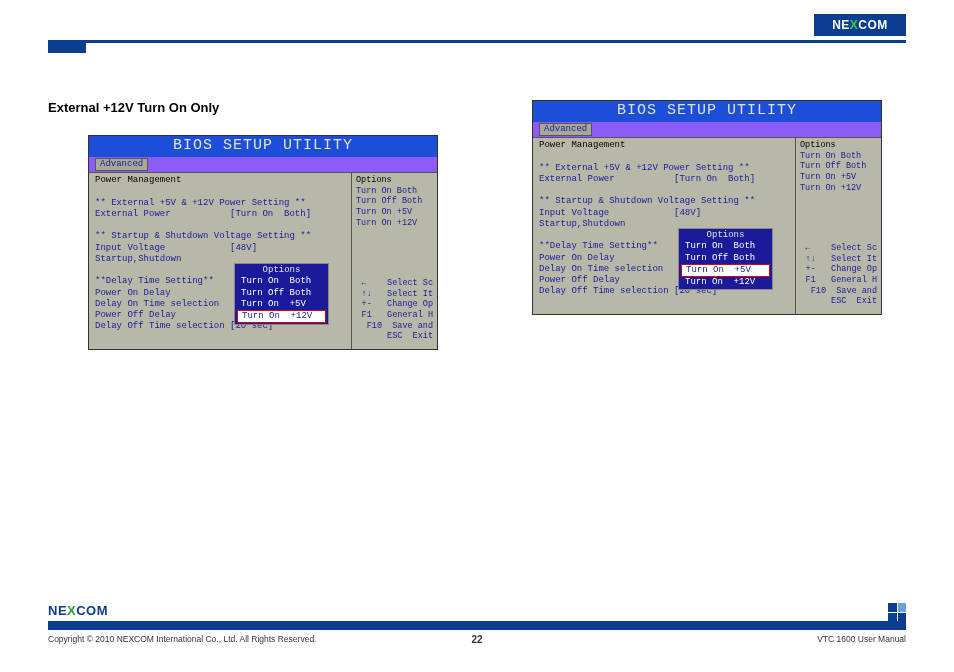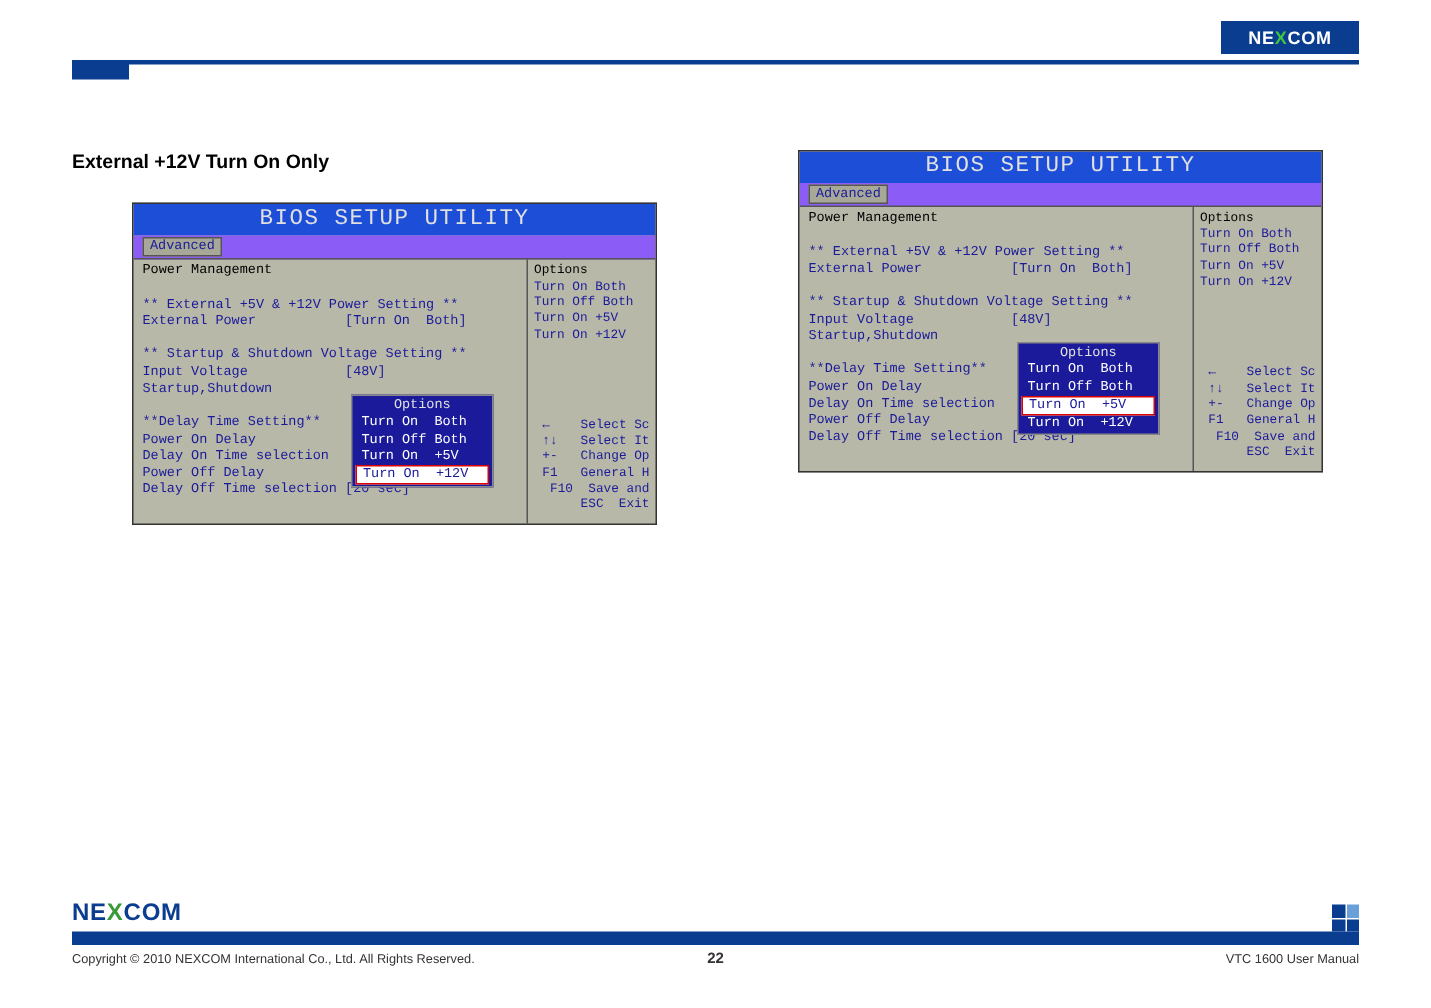--- a/index.html
+++ b/index.html
@@ -165,21 +165,21 @@
     right: 48px;
     bottom: 42px;
     height: 9px;
     background: #0a3d8f;
   }
   .footer-logo {
     position: absolute;
     left: 48px;
     bottom: 54px;
     font-weight: bold;
-    font-size: 16px;
+    font-size: 13px;
     color: #0a3d8f;
     letter-spacing: 0.5px;
   }
   .footer-logo .x { color: #3a9a3a; }
   .footer-sq {
     position: absolute;
     right: 48px;
     bottom: 51px;
     width: 18px;
     height: 18px;

